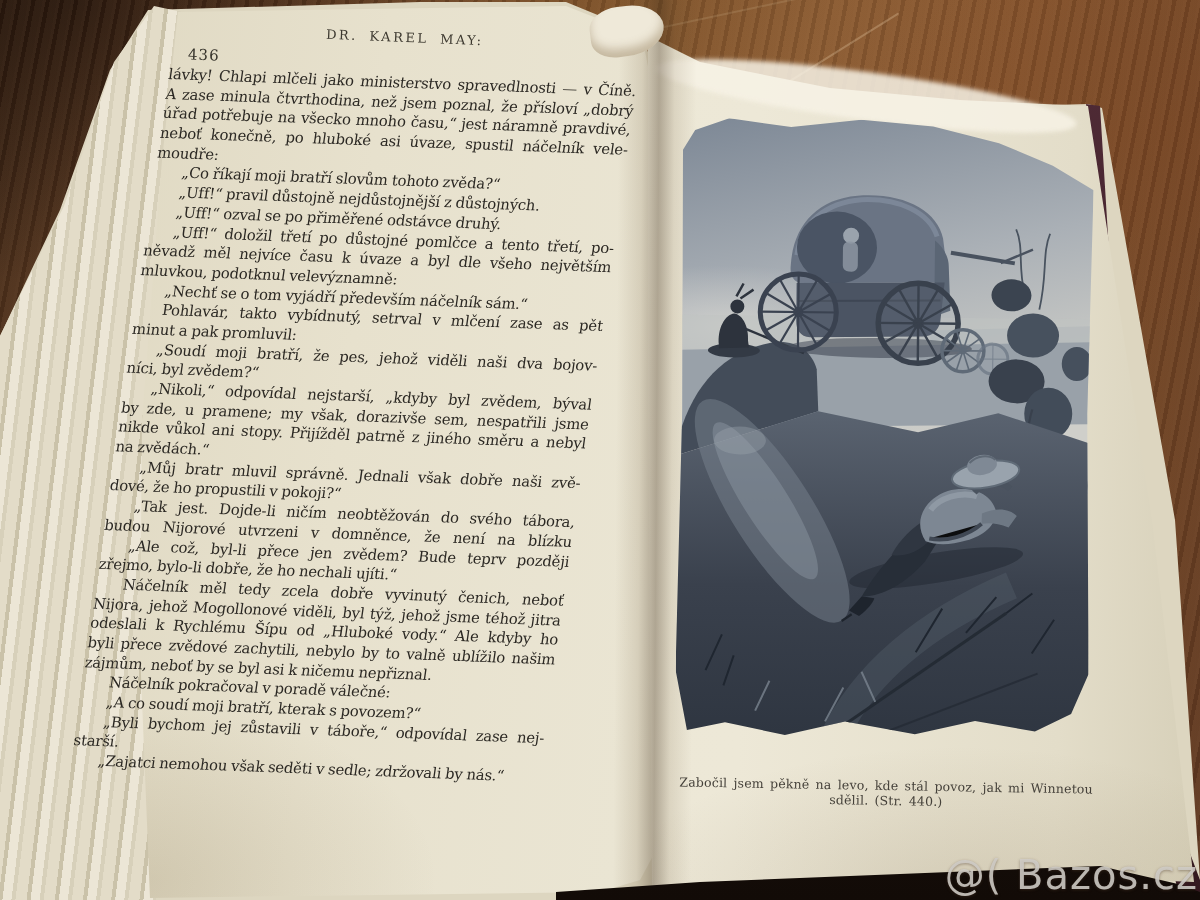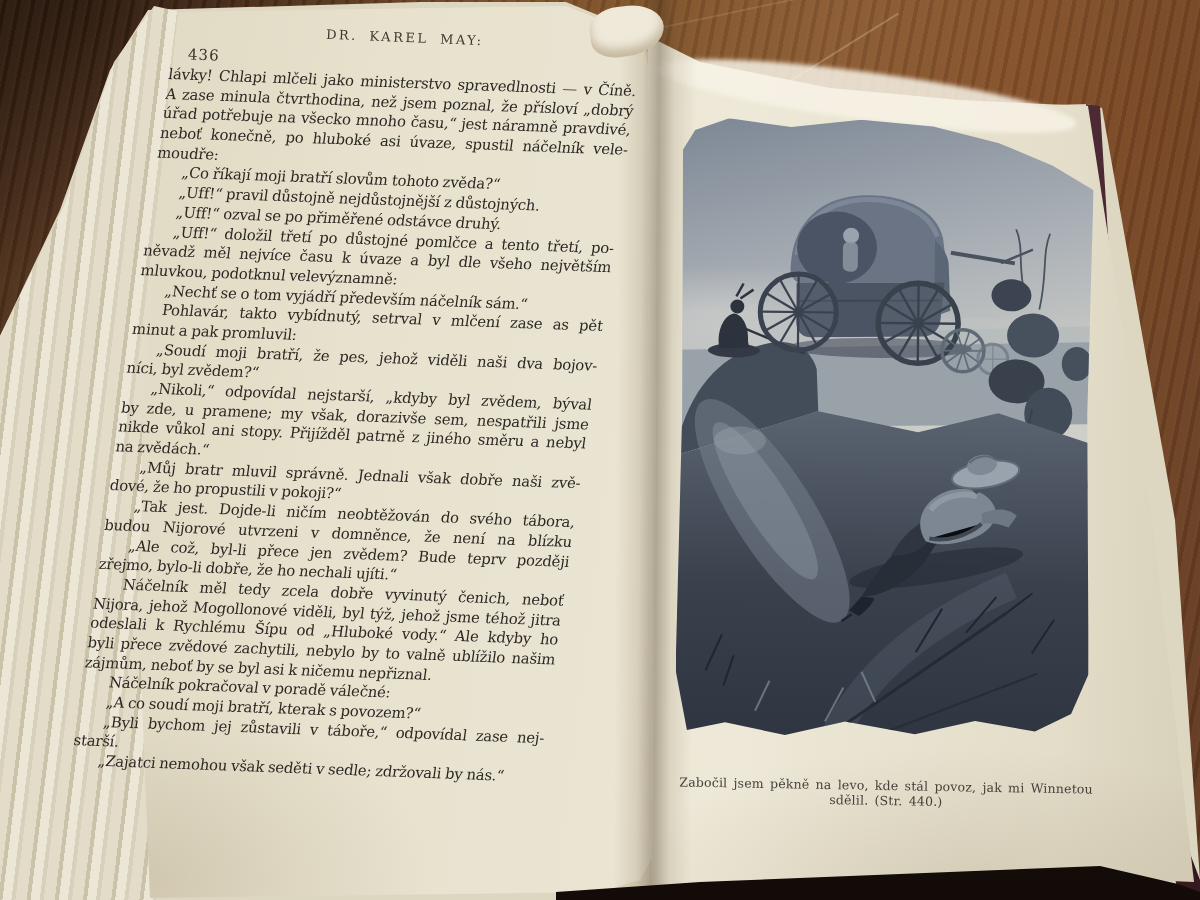--- a/index.html
+++ b/index.html
@@ -303,13 +303,14 @@
         <path d="M160,640 L362,560" stroke="#242b34" stroke-width="2" opacity=".8"></path>
         <path d="M80,600 l14,-30 M150,610 l18,-34 M200,590 l-14,-30" stroke="#79838e" opacity=".8"></path>
       </g>
     </svg>
   </div>
 
   <div class="caption">Zabočil jsem pěkně na levo, kde stál povoz, jak mi Winnetou sdělil. (Str. 440.)</div>
 
   <div class="cover-bottom"></div>
 
+  <div class="watermark">@( Bazos.cz</div>
 </div>
 
 </body></html>

